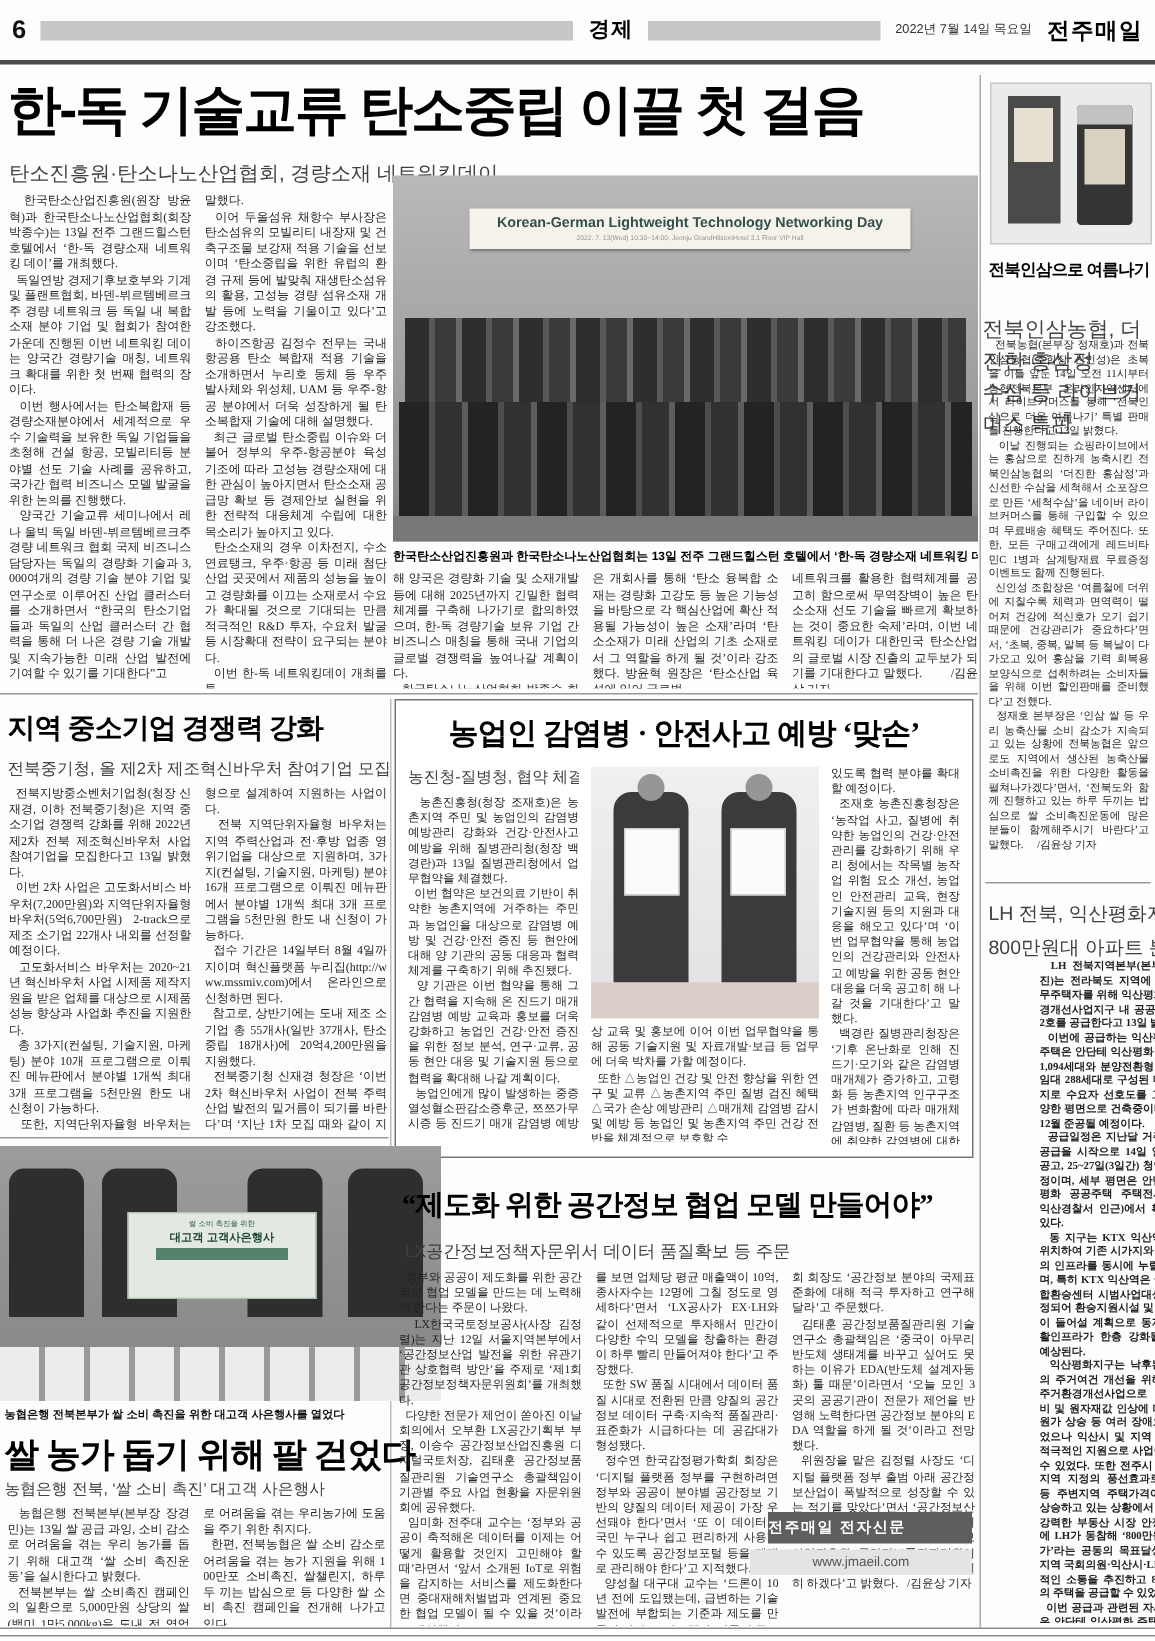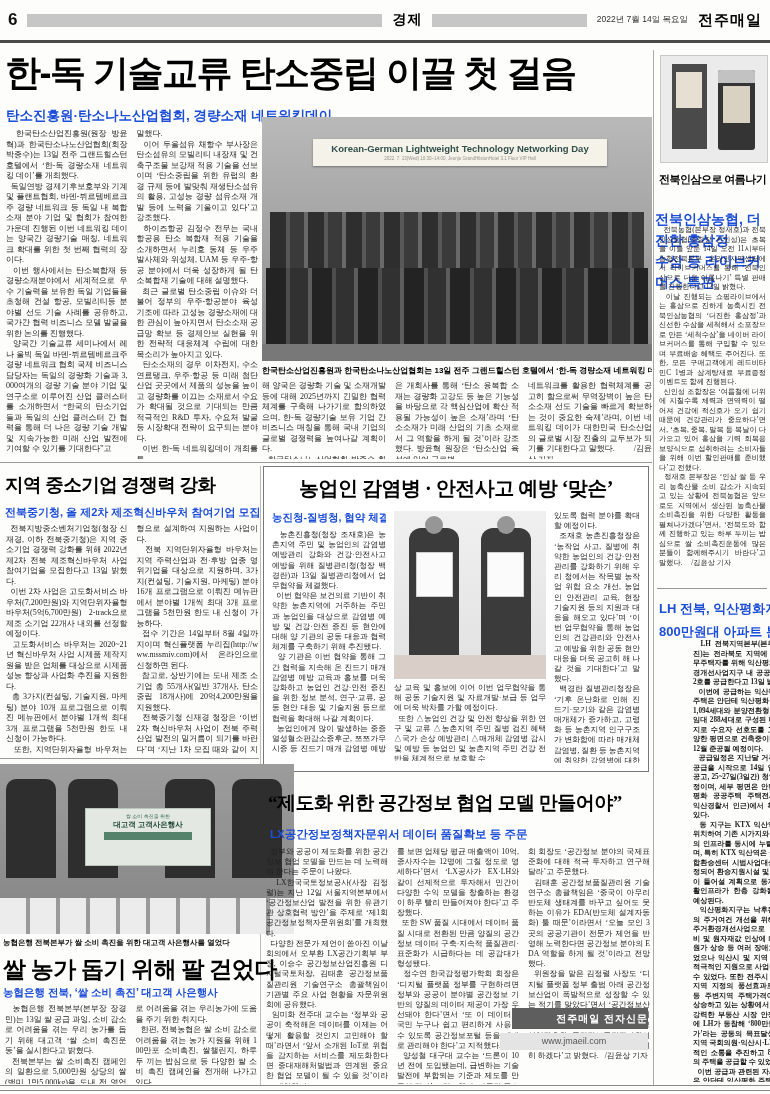--- a/index.html
+++ b/index.html
@@ -15,21 +15,21 @@
   .masthead{font:900 15px "Liberation Sans",sans-serif;color:#000;letter-spacing:1px;}
   .rule-top{position:absolute;left:0;right:0;top:40px;height:3px;background:#4a4a4a;}
   .rule-bottom{position:absolute;left:0;right:0;top:1085px;height:4px;border-top:1px solid #8a8a8a;border-bottom:1px solid #8a8a8a;}
   
   .body-sm{font:8px/10.5px "Liberation Serif",serif;text-align:justify;word-break:break-all;white-space:pre-wrap;color:#222;overflow:hidden;}
   .body-xs{font:7.2px/9.5px "Liberation Serif",serif;text-align:justify;word-break:break-all;white-space:pre-wrap;color:#222;overflow:hidden;}
   .body-fb{font:7.8px/10.2px "Liberation Serif",serif;text-align:justify;word-break:break-all;white-space:pre-wrap;color:#222;overflow:hidden;}
   .cols{display:flex;gap:9px;}
   .cols>div{flex:1;overflow:hidden;}
   .serif-h{font-family:"Liberation Serif",serif;font-weight:900;color:#000;letter-spacing:-0.5px;}
-  .sans-h{font-family:"Liberation Sans",sans-serif;font-weight:bold;color:#1d4ed8;}
+  .sans-h{font-family:"Liberation Sans",sans-serif;font-weight:normal;color:#404040;}
   
   .lead-h1{position:absolute;left:5px;top:50px;width:646px;font:900 36px/1.25 "Liberation Sans",sans-serif;letter-spacing:-1.5px;color:#000;}
   .lead-sub{position:absolute;left:6px;top:107px;font-size:13.5px;}
   .lead-left{position:absolute;left:6px;top:129px;width:252px;height:330px;}
   .lead-photo{position:absolute;left:262px;top:117px;width:390px;height:244px;background:linear-gradient(#b9b9b9,#a0a0a0 55%,#8b8b8b 90%,#7c7c7c);overflow:hidden;}
   .banner{position:absolute;left:13%;top:9%;width:74%;background:#f5f2ea;padding:4px 3px 5px;box-shadow:0 1px 2px rgba(0,0,0,.35);}
   .banner-title{font:bold 9.5px/1.2 "Liberation Sans",sans-serif;color:#31504a;text-align:center;}
   .banner-sub{font:4.5px "Liberation Sans",sans-serif;color:#98948c;text-align:center;margin-top:2px;}
   .crowd-back{position:absolute;left:2%;right:2%;top:39%;height:25%;background:repeating-linear-gradient(90deg,#2e2e2e 0 16px,#585858 16px 20px,#3a3a3a 20px 34px,#696969 34px 38px);}
   .crowd-front{position:absolute;left:1%;right:1%;top:62%;height:31%;background:repeating-linear-gradient(90deg,#232323 0 20px,#4d4d4d 20px 24px,#313131 24px 42px,#5d5d5d 42px 46px);}
@@ -83,21 +83,21 @@
   .m-fig{position:absolute;top:10%;width:33%;height:76%;background:#3b3b3b;border-radius:12px 12px 0 0;}
   .m-head{width:18px;height:18px;background:#969696;border-radius:50%;margin:-12px auto 0;}
   .m-folder{width:70%;height:34%;background:#fbfbfb;border:1px solid #cfcfcf;margin:36% auto 0;}
   .m-flowers{position:absolute;left:0;right:0;bottom:0;height:14%;background:#d9cec8;}
   
   .lx-h{position:absolute;left:268px;top:790px;width:382px;font-size:19px;white-space:nowrap;overflow:hidden;}
   .lx-sub{position:absolute;left:270px;top:827px;font-size:11.5px;white-space:nowrap;}
   .lx-body{position:absolute;left:266px;top:847px;width:384px;height:237px;}
   
   .ep{position:absolute;left:500px;top:1008px;width:148px;}
-  .ep-title{height:21px;background:#5e5e5e;color:#fff;font:bold 10px/21px "Liberation Sans",sans-serif;text-align:right;letter-spacing:1px;margin-left:12px;}
+  .ep-title{height:21px;background:#5e5e5e;color:#fff;font:bold 10px/21px "Liberation Sans",sans-serif;text-align:left;letter-spacing:1px;margin-left:12px;}
   .ep-url{margin-top:4px;height:17px;background:#e4e4e4;color:#555;font:9px/17px "Liberation Sans",sans-serif;text-align:center;}
 </style>
 </head>
 <body>
 
 <div class="page">
 
   <div class="header">
     <span class="pageno">6</span>
     <span class="band b1"></span>

